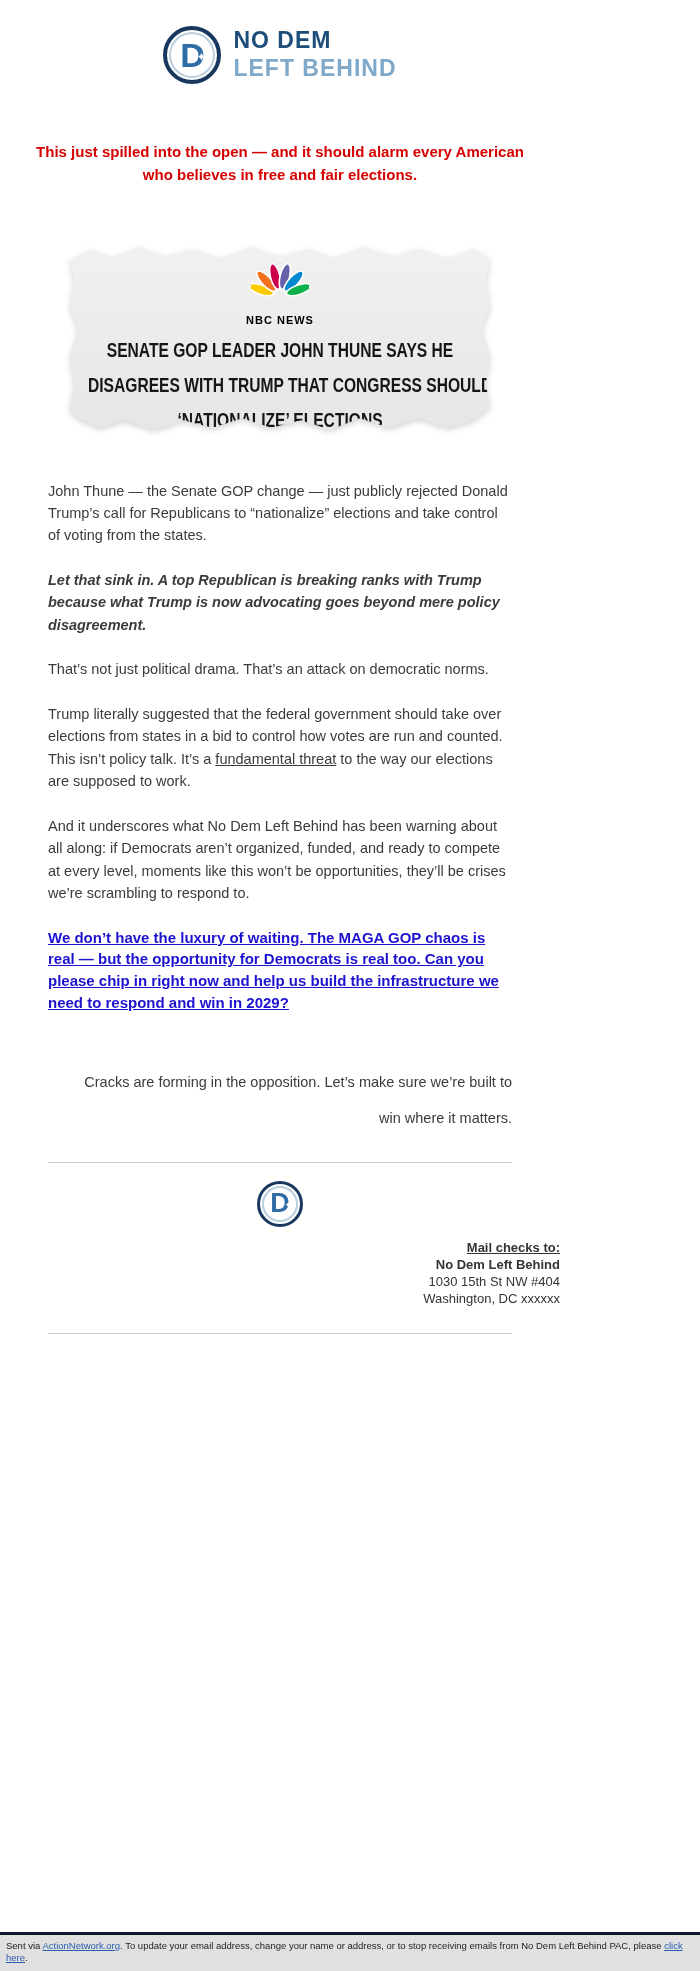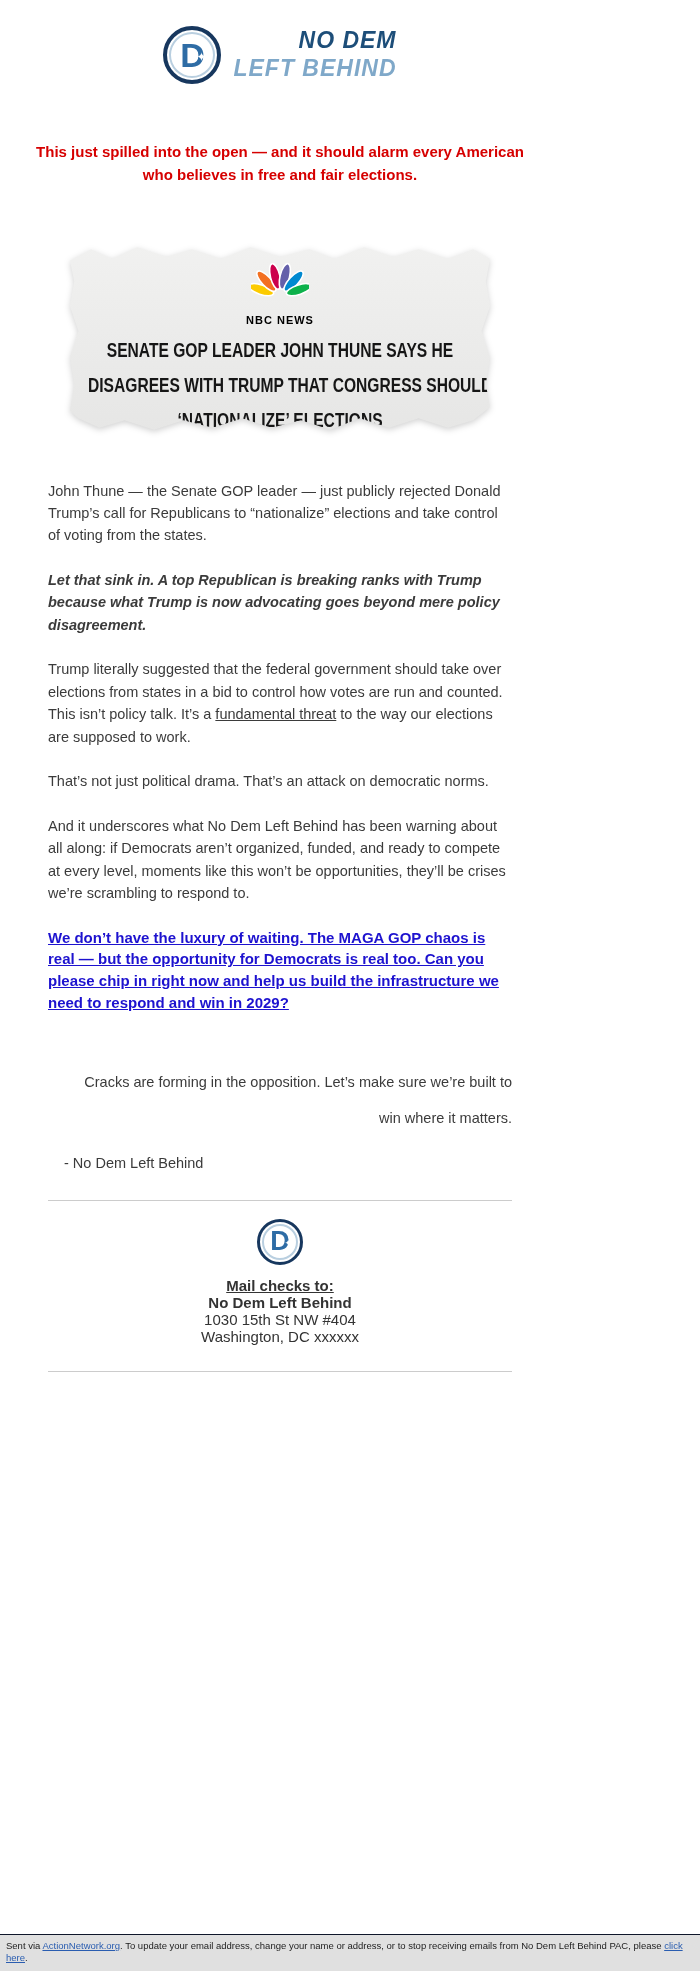--- a/index.html
+++ b/index.html
@@ -19,21 +19,21 @@
   .brand-header { display: flex; align-items: center; justify-content: center; gap: 12px; padding-top: 26px; }
   .logo-badge {
     position: relative; width: 58px; height: 58px; border-radius: 50%;
     border: 4px solid var(--logo_ring, #17375e); background: #fff;
     display: flex; align-items: center; justify-content: center;
     box-shadow: inset 0 0 0 2px #fff, inset 0 0 0 4px #b9cfe0;
     flex: 0 0 auto;
   }
   .logo-d { font-size: 34px; font-weight: bold; color: #2e6ca5; line-height: 1; }
   .logo-star { position: absolute; right: 11px; top: 21px; font-size: 12px; color: #fff; line-height: 1; }
-  .brand-word { text-align: right; font-style: italic; }
+  .brand-word { text-align: left; }
   .brand-word .w1 { font-size: 23px; font-weight: bold; color: var(--brand_dark, #1d4e79); letter-spacing: 1px; line-height: 1.2; }
   .brand-word .w2 { font-size: 23px; font-weight: bold; color: var(--brand_light, #7fa8c9); letter-spacing: 1px; line-height: 1.2; }
 
   
   .alert { margin: 56px 22px 0; text-align: center; color: var(--alert_red, #d60000); font-weight: bold; font-size: 15px; line-height: 1.55; }
 
   
   .news-wrap { margin: 57px auto 0; width: 420px; filter: drop-shadow(0 2px 3px rgba(0,0,0,0.18)); }
   .news-card {
     width: 420px; height: 190px; padding: 14px 18px 0;
@@ -73,29 +73,29 @@
   .closing .cp { margin: 0; line-height: 36px; text-align: right; }
   .sig { margin: 16px 0 0; line-height: 22px; }
 
   .divider { border: 0; border-top: 1px solid #ccc; margin: 26px 48px 0; }
 
   
   .flogo-row { display: flex; justify-content: center; margin-top: 18px; }
   .logo-badge.small { width: 46px; height: 46px; border-width: 3px; }
   .logo-badge.small .logo-d { font-size: 27px; }
   .logo-badge.small .logo-star { font-size: 9px; right: 8px; top: 17px; }
-  .mail-block { text-align: center; margin-top: 12px; font-size: 15px; line-height: 17px; color: #333; }
+  .mail-block { text-align: right; margin-top: 12px; font-size: 13px; line-height: 17px; color: #333; }
   .mail-label { font-weight: bold; text-decoration: underline; }
   .mail-org { font-weight: bold; }
   .paid { text-align: center; margin-top: 16px; font-size: 12.5px; line-height: 17px; color: #444; }
 
   
   .bottom-bar {
     margin-top: auto; width: 700px;
-    background: var(--bar_bg, #e0e0e0); border-top: 1px solid #0f172a;
+    background: var(--bar_bg, #e0e0e0); border-top: 3px solid #0f172a;
     padding: 5px 6px 7px; font-size: 9.5px; line-height: 12px; color: #222;
   }
   .bottom-bar a { color: var(--bar_link, #2a5db0); text-decoration: underline; cursor: pointer; }
 </style>
 </head>
 <body>
 
 <div class="email">
 
   <div class="brand-header">
@@ -126,32 +126,31 @@
       <div class="nbc-label">NBC NEWS</div>
       <div class="headline">
         <div>SENATE GOP LEADER JOHN THUNE SAYS HE</div>
         <div>DISAGREES WITH TRUMP THAT CONGRESS SHOULD</div>
         <div>‘NATIONALIZE’ ELECTIONS</div>
       </div>
     </div>
   </div>
 
   <div class="content">
-    <p>John Thune — the Senate GOP leader — just publicly rejected Donald Trump’s call for Republicans to “nationalize” elections and take control of voting from the states.</p>
+    <p>John Thune — the Senate GOP change — just publicly rejected Donald Trump’s call for Republicans to “nationalize” elections and take control of voting from the states.</p>
     <p class="bi">Let that sink in. A top Republican is breaking ranks with Trump because what Trump is now advocating goes beyond mere policy disagreement.</p>
+    <p>That’s not just political drama. That’s an attack on democratic norms.</p>
     <p><span>Trump literally suggested that the federal government should take over elections from states in a bid to control how votes are run and counted. This isn’t policy talk. It’s a </span><span class="u">fundamental threat</span><span> to the way our elections are supposed to work.</span></p>
-    <p>That’s not just political drama. That’s an attack on democratic norms.</p>
     <p>And it underscores what No Dem Left Behind has been warning about all along: if Democrats aren’t organized, funded, and ready to compete at every level, moments like this won’t be opportunities, they’ll be crises we’re scrambling to respond to.</p>
     <p class="cta"><a>We don’t have the luxury of waiting. The MAGA GOP chaos is real — but the opportunity for Democrats is real too. Can you please chip in right now and help us build the infrastructure we need to respond and win in 2029?</a></p>
   </div>
 
 
   <div class="closing">
     <p class="cp">Cracks are forming in the opposition. Let’s make sure we’re built to win where it matters.</p>
-    <p class="sig">- No Dem Left Behind</p>
   </div>
 
   <hr class="divider">
 
   <div class="flogo-row">
     <div class="logo-badge small">
       <span class="logo-d">D</span>
       <span class="logo-star">✦</span>
     </div>
   </div>

